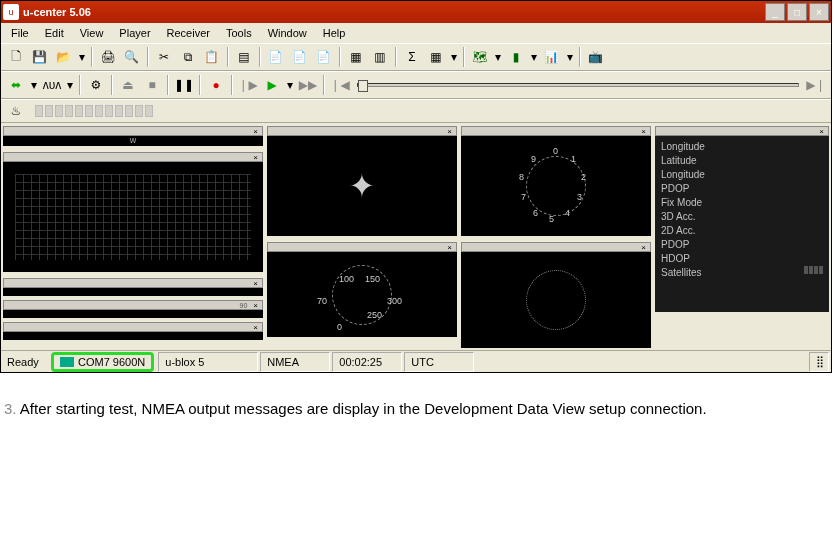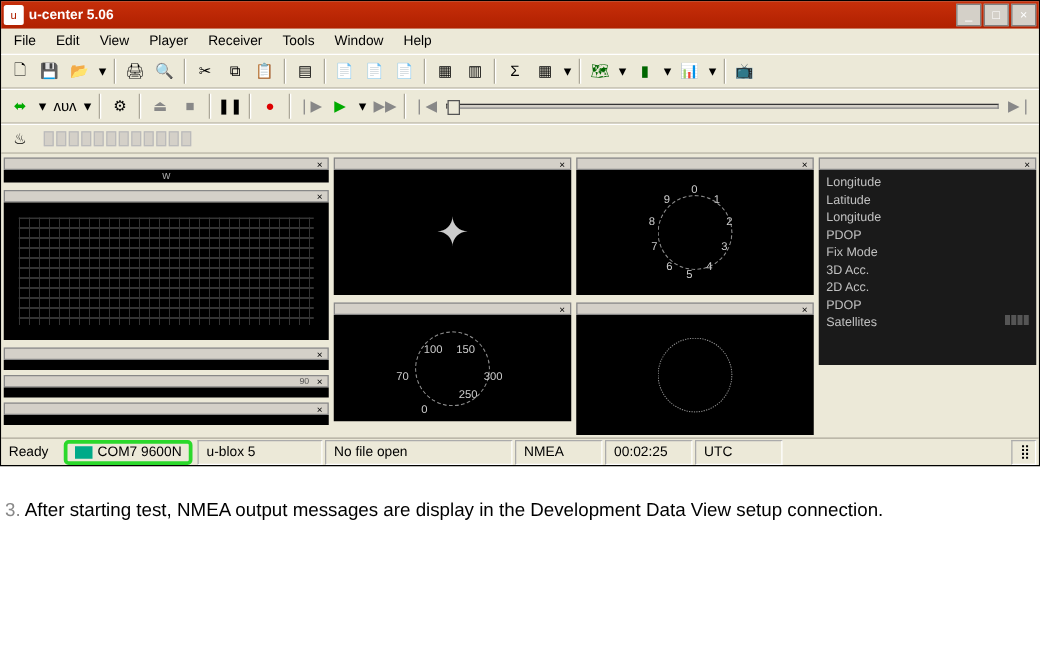--- a/index.html
+++ b/index.html
@@ -218,21 +218,21 @@
           </div>
         <div class="black" style="height:96px; position:relative">
           <div class="dial" style="border-style:dotted"></div>
         </div>
       </div>
 
       <div style="flex:1">
         <div class="small-strip">
             <span class="panel-close">×</span>
           </div>
-        <div class="info-panel" style="height:156px">
+        <div class="info-panel" style="height:176px">
           <div class="info-row">
               <span>Longitude</span>
             </div>
           <div class="info-row">
               <span>Latitude</span>
             </div>
           <div class="info-row">
               <span>Longitude</span>
             </div>
           <div class="info-row">
@@ -242,20 +242,23 @@
               <span>Fix Mode</span>
             </div>
           <div class="info-row">
               <span>3D Acc.</span>
             </div>
           <div class="info-row">
               <span>2D Acc.</span>
             </div>
           <div class="info-row">
               <span>PDOP</span>
+            </div>
+          <div class="info-row">
+              <span>HDOP</span>
             </div>
           <div class="info-row">
               <span>Satellites</span>
               <span class="bars">
                 <i></i>
                 <i></i>
                 <i></i>
                 <i></i>
               </span>
             </div>
@@ -264,21 +267,20 @@
     </div>
   </div>
 
   <div class="statusbar">
     <div class="status-cell" style="border:none;width:48px">Ready</div>
     <div class="com-highlight">
       <div class="com-plug"></div>
       <span>COM7  9600N</span>
     </div>
     <div class="status-cell" style="width:100px">u-blox 5</div>
-    <div class="status-cell" style="width:150px">No file open</div>
     <div class="status-cell" style="width:70px">NMEA</div>
     <div class="status-cell" style="width:70px">00:02:25</div>
     <div class="status-cell" style="width:70px">UTC</div>
     <div style="flex:1"></div>
     <div class="status-cell" style="width:20px">⣿</div>
   </div>
 
 </div>
 
 <div class="caption">

